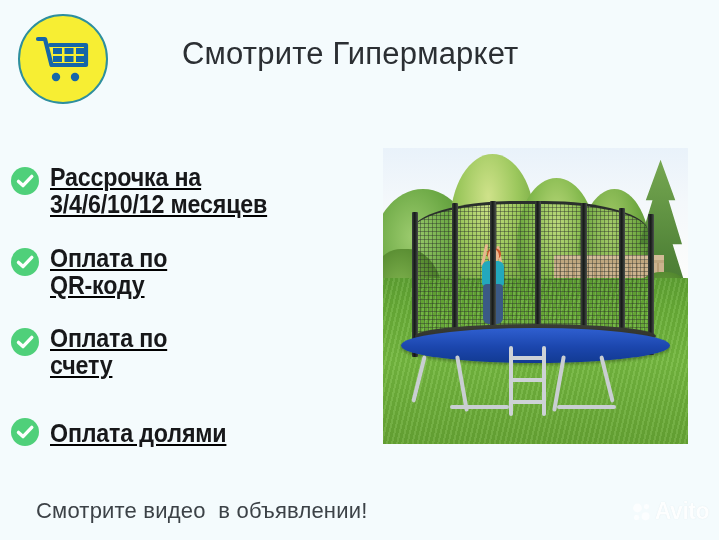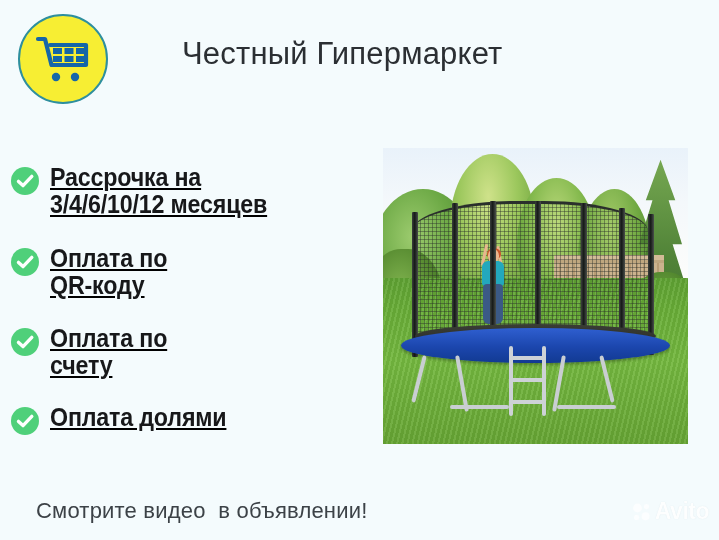--- a/index.html
+++ b/index.html
@@ -35,21 +35,21 @@
 
   
   .bullets{position:absolute;left:0;top:148px;width:380px;}
   .bullet{
     position:absolute;left:10px;
     display:flex;align-items:flex-start;text-decoration:underline;
   }
   .bullet-0{top:16px;}
   .bullet-1{top:97px;}
   .bullet-2{top:177px;}
-  .bullet-3{top:256px;}
+  .bullet-3{top:267px;align-items:flex-end;}
   .check-icon{
     flex:0 0 auto;width:30px;height:30px;margin-top:2px;
   }
   .check-icon svg{display:block;}
   .bullet-text{
     margin-left:10px;
     font-size:25px;
     line-height:27px;
     font-weight:700;
     color:#17181a;
@@ -195,21 +195,21 @@
             <rect x="41" y="14" width="8" height="6"></rect>
             <rect x="18" y="22" width="9" height="6"></rect>
             <rect x="29.5" y="22" width="9" height="6"></rect>
             <rect x="41" y="22" width="8" height="6"></rect>
             <circle cx="21" cy="43" r="4.2"></circle>
             <circle cx="40" cy="43" r="4.2"></circle>
           </g>
         </svg>
       </span>
     </div>
-    <div class="brand-title">Честный Гипермаркет</div>
+    <div class="brand-title">Смотрите Гипермаркет</div>
   </div>
 
   <div class="bullets">
 
     <div class="bullet bullet-0">
       <span class="check-icon">
         <svg width="30" height="30" viewBox="0 0 30 30" aria-hidden="true">
           <circle cx="15" cy="15" r="14" fill="#4fd07a"></circle>
           <path d="M8.5 15.4 L13 19.6 L21.8 10.4" fill="none" stroke="#ffffff" stroke-width="3.4" stroke-linecap="round" stroke-linejoin="round"></path>
         </svg>

